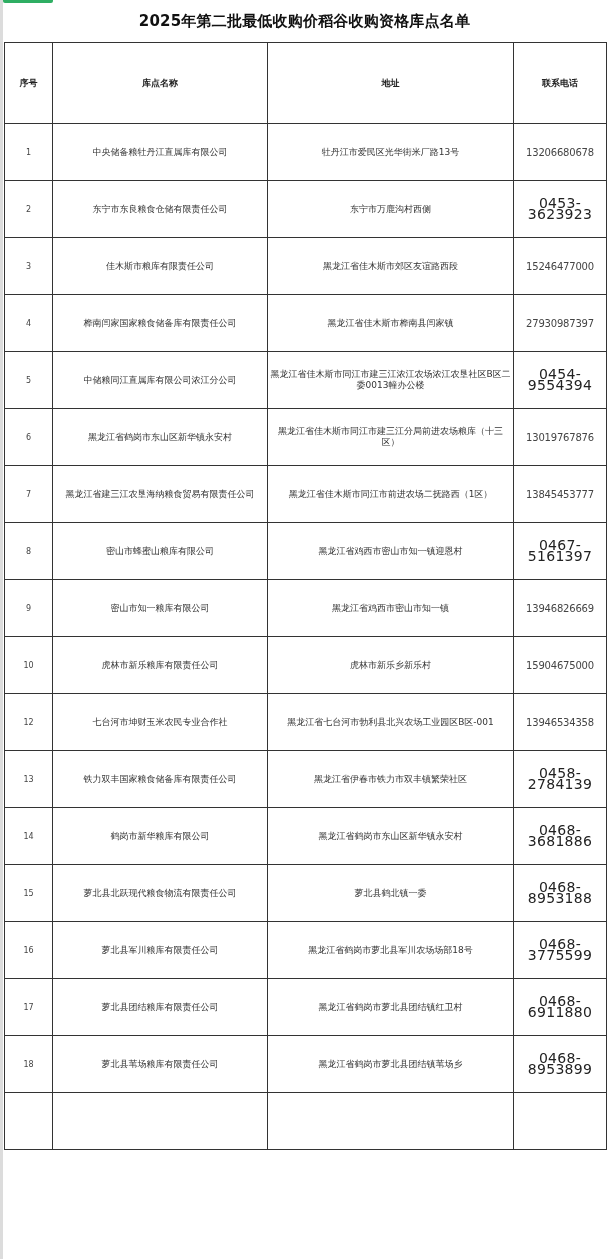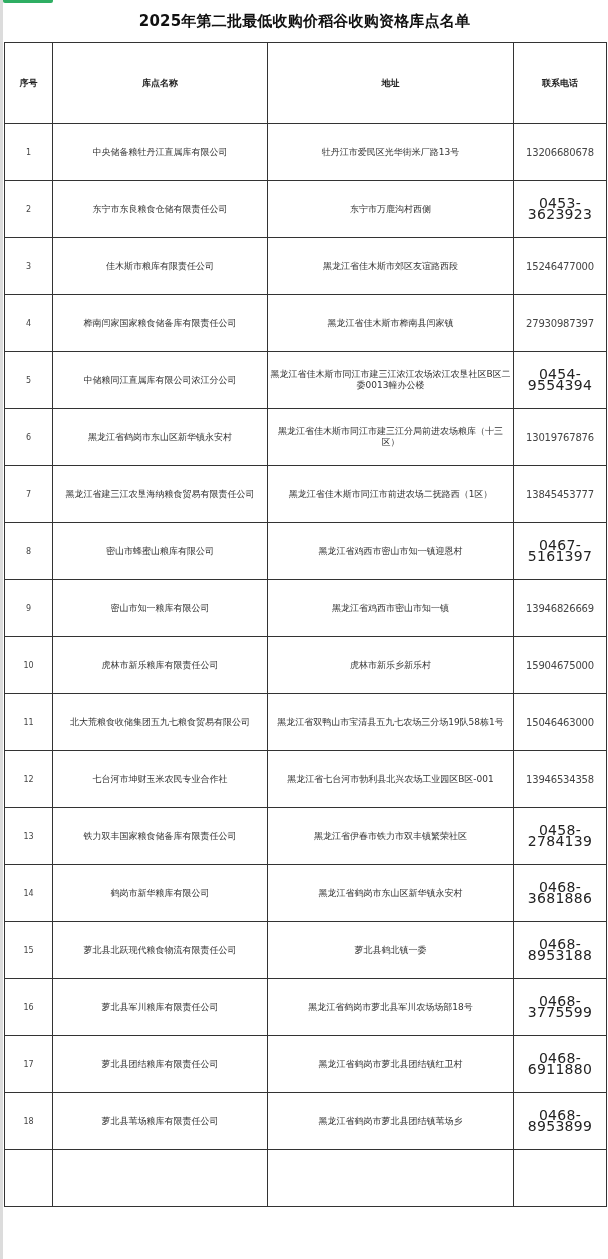--- a/index.html
+++ b/index.html
@@ -109,26 +109,20 @@
         <td>黑龙江省鸡西市密山市知一镇</td>
         <td class="phone">13946826669</td>
       </tr>
       <tr>
         <td class="seq">10</td>
         <td>虎林市新乐粮库有限责任公司</td>
         <td>虎林市新乐乡新乐村</td>
         <td class="phone">15904675000</td>
       </tr>
       <tr>
-        <td class="seq">11</td>
-        <td>北大荒粮食收储集团五九七粮食贸易有限公司</td>
-        <td>黑龙江省双鸭山市宝清县五九七农场三分场19队58栋1号</td>
-        <td class="phone">15046463000</td>
-      </tr>
-      <tr>
         <td class="seq">12</td>
         <td>七台河市坤财玉米农民专业合作社</td>
         <td>黑龙江省七台河市勃利县北兴农场工业园区B区-001</td>
         <td class="phone">13946534358</td>
       </tr>
       <tr>
         <td class="seq">13</td>
         <td>铁力双丰国家粮食储备库有限责任公司</td>
         <td>黑龙江省伊春市铁力市双丰镇繁荣社区</td>
         <td class="phone big">0458-2784139</td>

